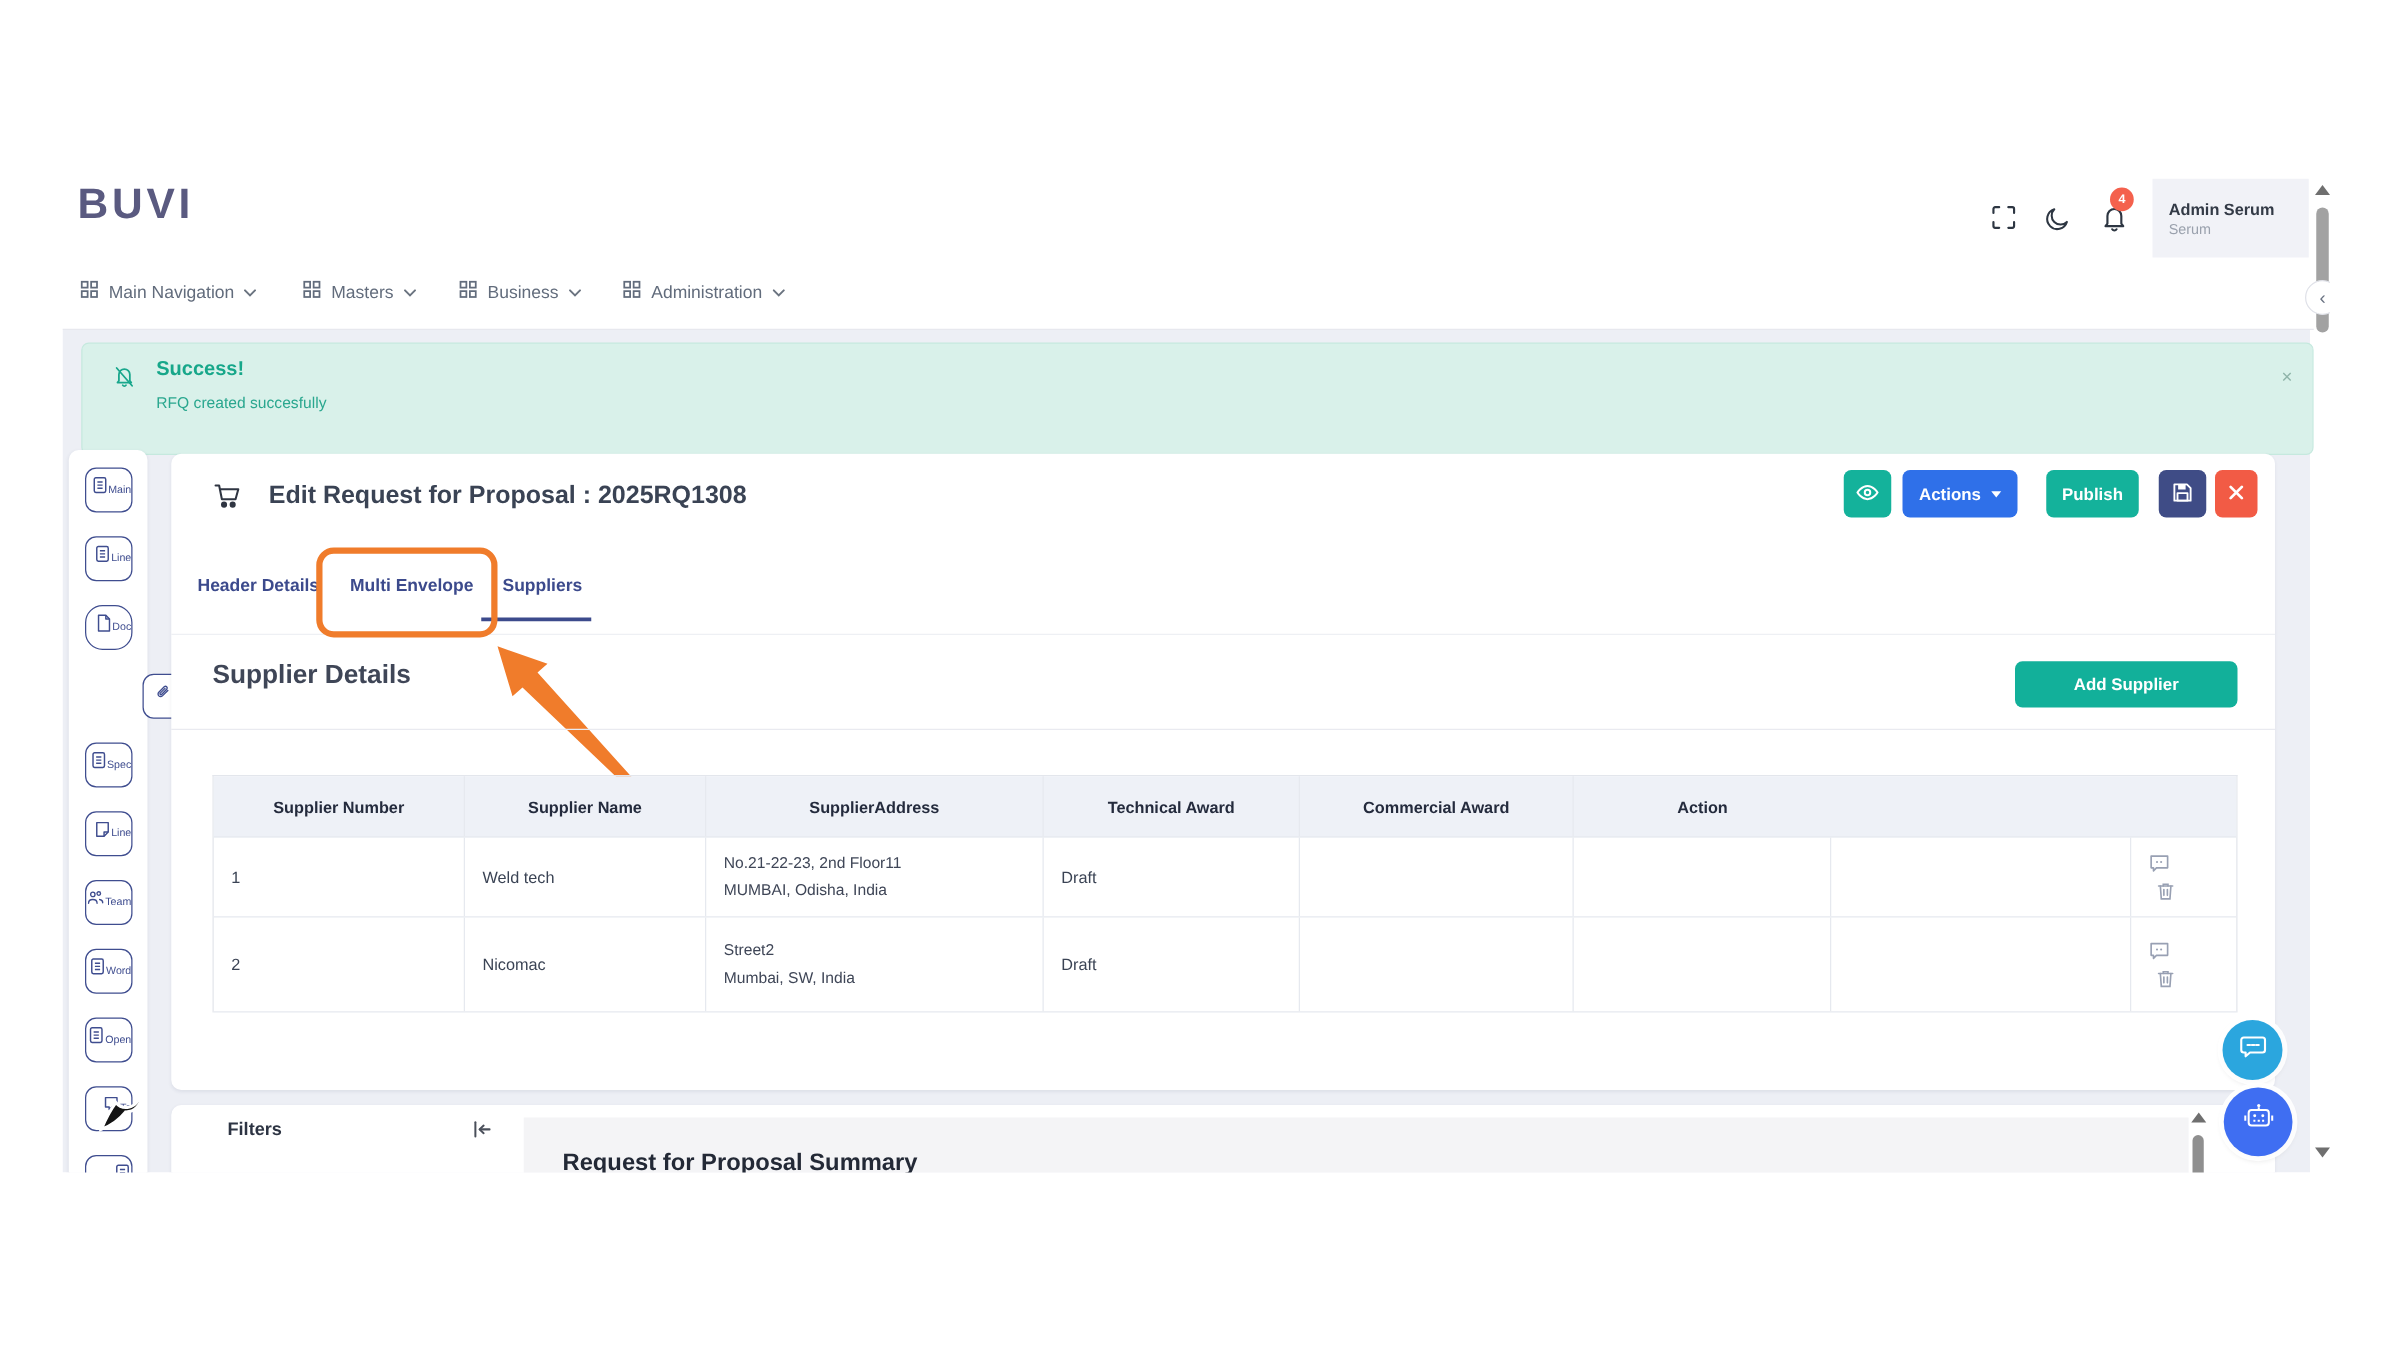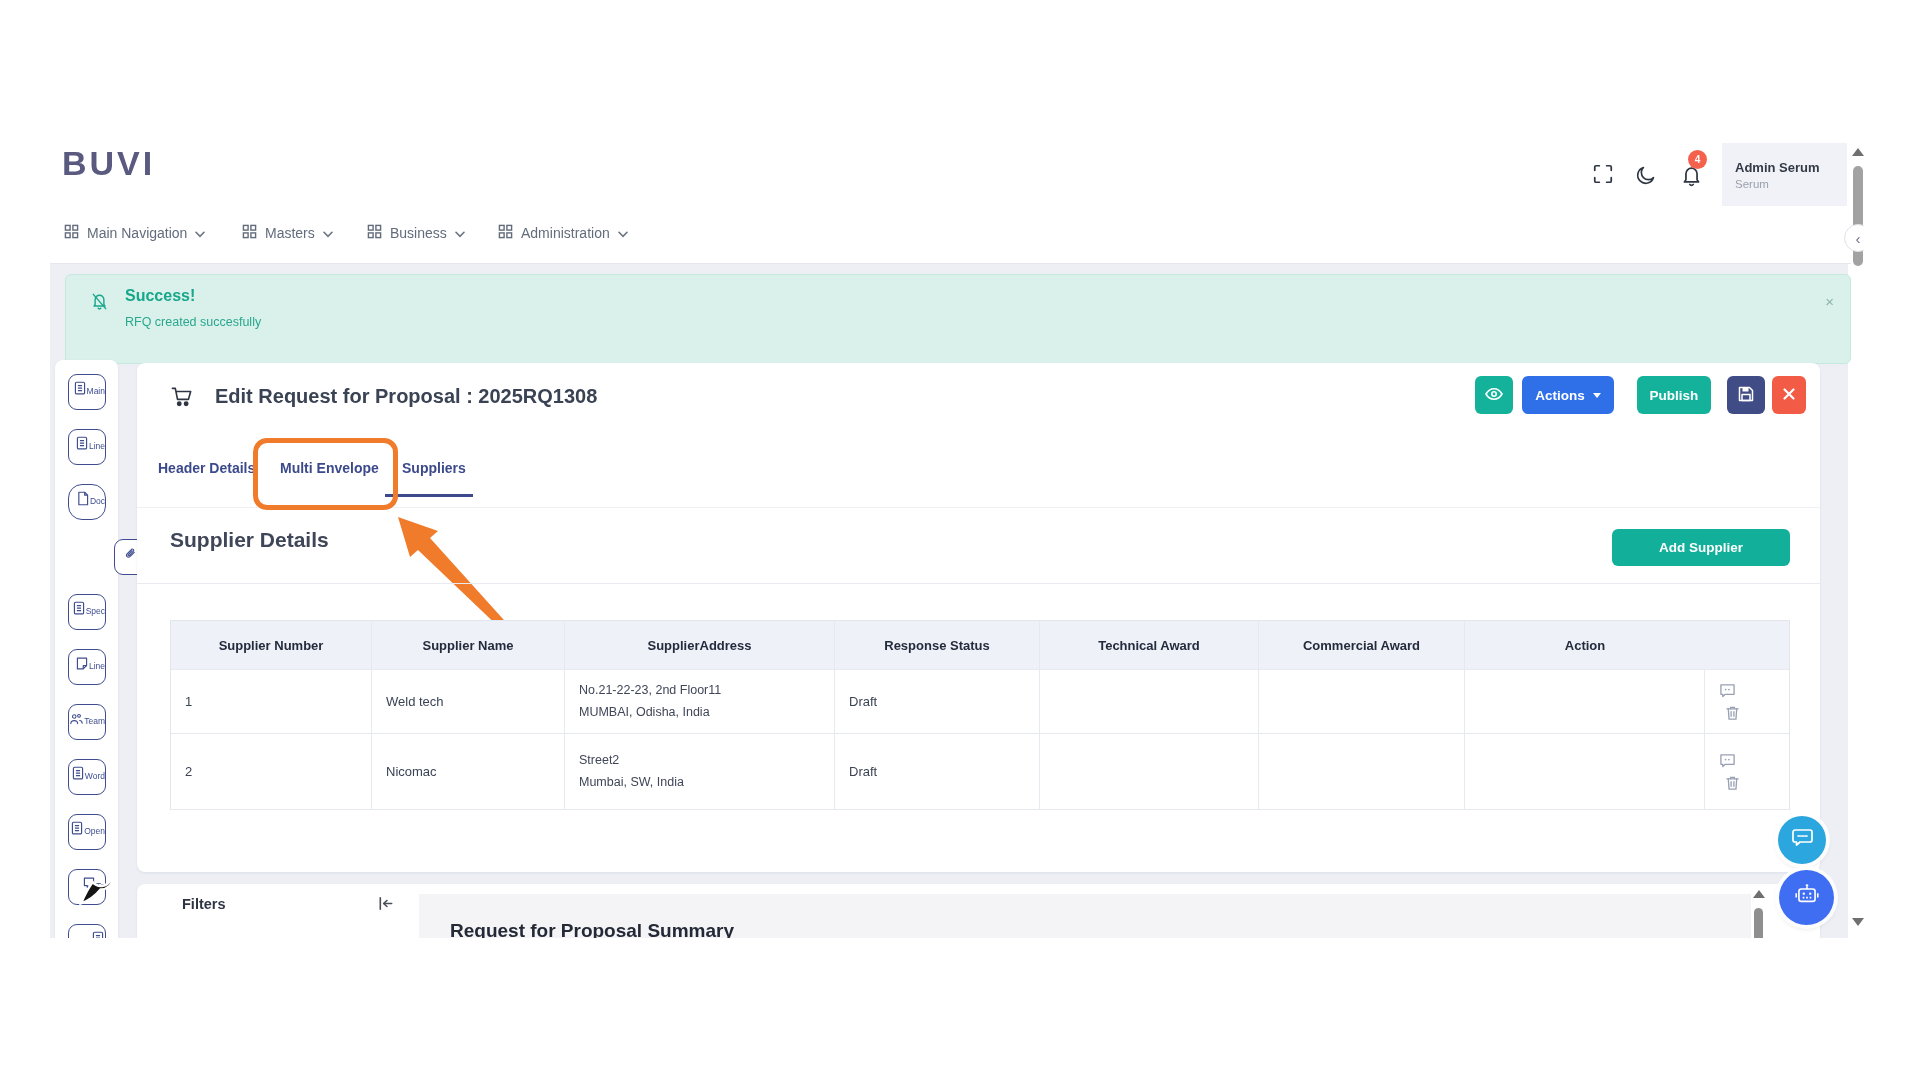--- a/index.html
+++ b/index.html
@@ -322,21 +322,20 @@
     <div class="btn" style="left:1475px;top:166px;width:178px;height:37px;background:#12b09a;position:absolute;">
       <span>Add Supplier</span>
     </div>
     <div class="divider"></div>
 
     <div class="tbl">
       <div class="trow thead">
         <div class="tc">Supplier Number</div>
         <div class="tc">Supplier Name</div>
         <div class="tc">SupplierAddress</div>
-        <div class="tc">Response Status</div>
         <div class="tc">Technical Award</div>
         <div class="tc">Commercial Award</div>
         <div class="tc">Action</div>
       </div>
 
       <div class="trow r1">
         <div class="tc">1</div>
         <div class="tc">Weld tech</div>
         <div class="tc">
           <span class="addr">No.21-22-23, 2nd Floor11</span>

